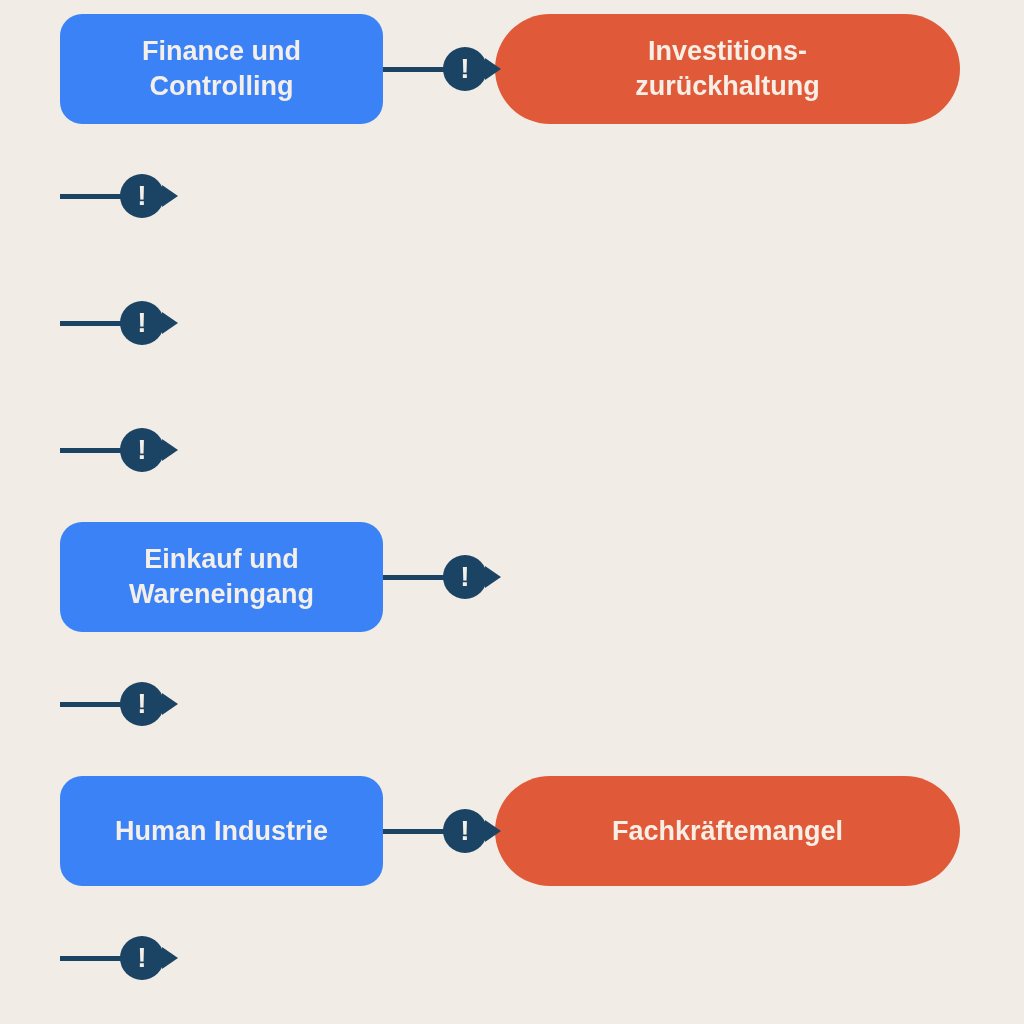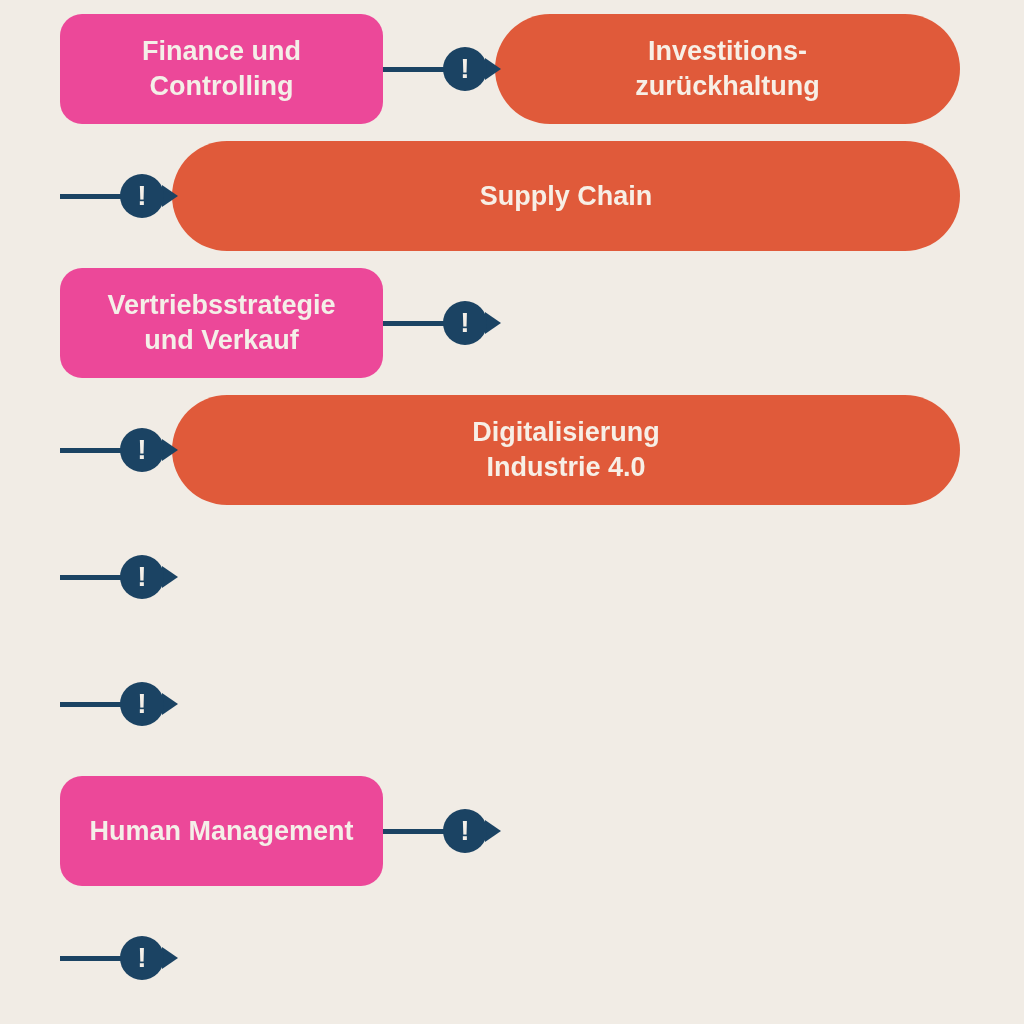--- a/index.html
+++ b/index.html
@@ -24,21 +24,21 @@
   }
   .row {
     display: flex;
     align-items: stretch;
     height: 110px;
     flex: 0 0 auto;
   }
   .left-box {
     width: 323px;
     flex: 0 0 323px;
-    background: #ec4899;
+    background: #3b82f6;
     border-radius: 22px;
     display: flex;
     align-items: center;
     justify-content: center;
     padding: 0 10px;
     box-sizing: border-box;
   }
   .box-text {
     color: #f4efe8;
     font-size: 27px;
@@ -124,77 +124,73 @@
 zurückhaltung</span>
     </div>
   </div>
 
   <div class="row">
     <div class="connector">
       <span class="line"></span>
       <span class="excl-circle">!</span>
       <span class="arrow"></span>
     </div>
-    <div class="right-pill">
-      <span class="box-text">Supply Chain</span>
-    </div>
-  </div>
-
-  <div class="row">
-    <div class="left-box">
-      <span class="box-text">Vertriebsstrategie
-und Verkauf</span>
-    </div>
-    <div class="connector">
-      <span class="line"></span>
-      <span class="excl-circle">!</span>
-      <span class="arrow"></span>
-    </div>
-  </div>
-
-  <div class="row">
-    <div class="connector">
-      <span class="line"></span>
-      <span class="excl-circle">!</span>
-      <span class="arrow"></span>
-    </div>
-    <div class="right-pill">
-      <span class="box-text">Digitalisierung
-Industrie 4.0</span>
-    </div>
   </div>
 
   <div class="row">
     <div class="connector">
       <span class="line"></span>
       <span class="excl-circle">!</span>
       <span class="arrow"></span>
     </div>
   </div>
 
   <div class="row">
     <div class="connector">
       <span class="line"></span>
       <span class="excl-circle">!</span>
       <span class="arrow"></span>
     </div>
   </div>
 
   <div class="row">
     <div class="left-box">
-      <span class="box-text">Human Management</span>
+      <span class="box-text">Einkauf und
+Wareneingang</span>
     </div>
     <div class="connector">
       <span class="line"></span>
       <span class="excl-circle">!</span>
       <span class="arrow"></span>
     </div>
   </div>
 
   <div class="row">
     <div class="connector">
       <span class="line"></span>
       <span class="excl-circle">!</span>
       <span class="arrow"></span>
     </div>
   </div>
 
+  <div class="row">
+    <div class="left-box">
+      <span class="box-text">Human Industrie</span>
+    </div>
+    <div class="connector">
+      <span class="line"></span>
+      <span class="excl-circle">!</span>
+      <span class="arrow"></span>
+    </div>
+    <div class="right-pill">
+      <span class="box-text">Fachkräftemangel</span>
+    </div>
+  </div>
+
+  <div class="row">
+    <div class="connector">
+      <span class="line"></span>
+      <span class="excl-circle">!</span>
+      <span class="arrow"></span>
+    </div>
+  </div>
+
 </div>
 
 </body></html>

